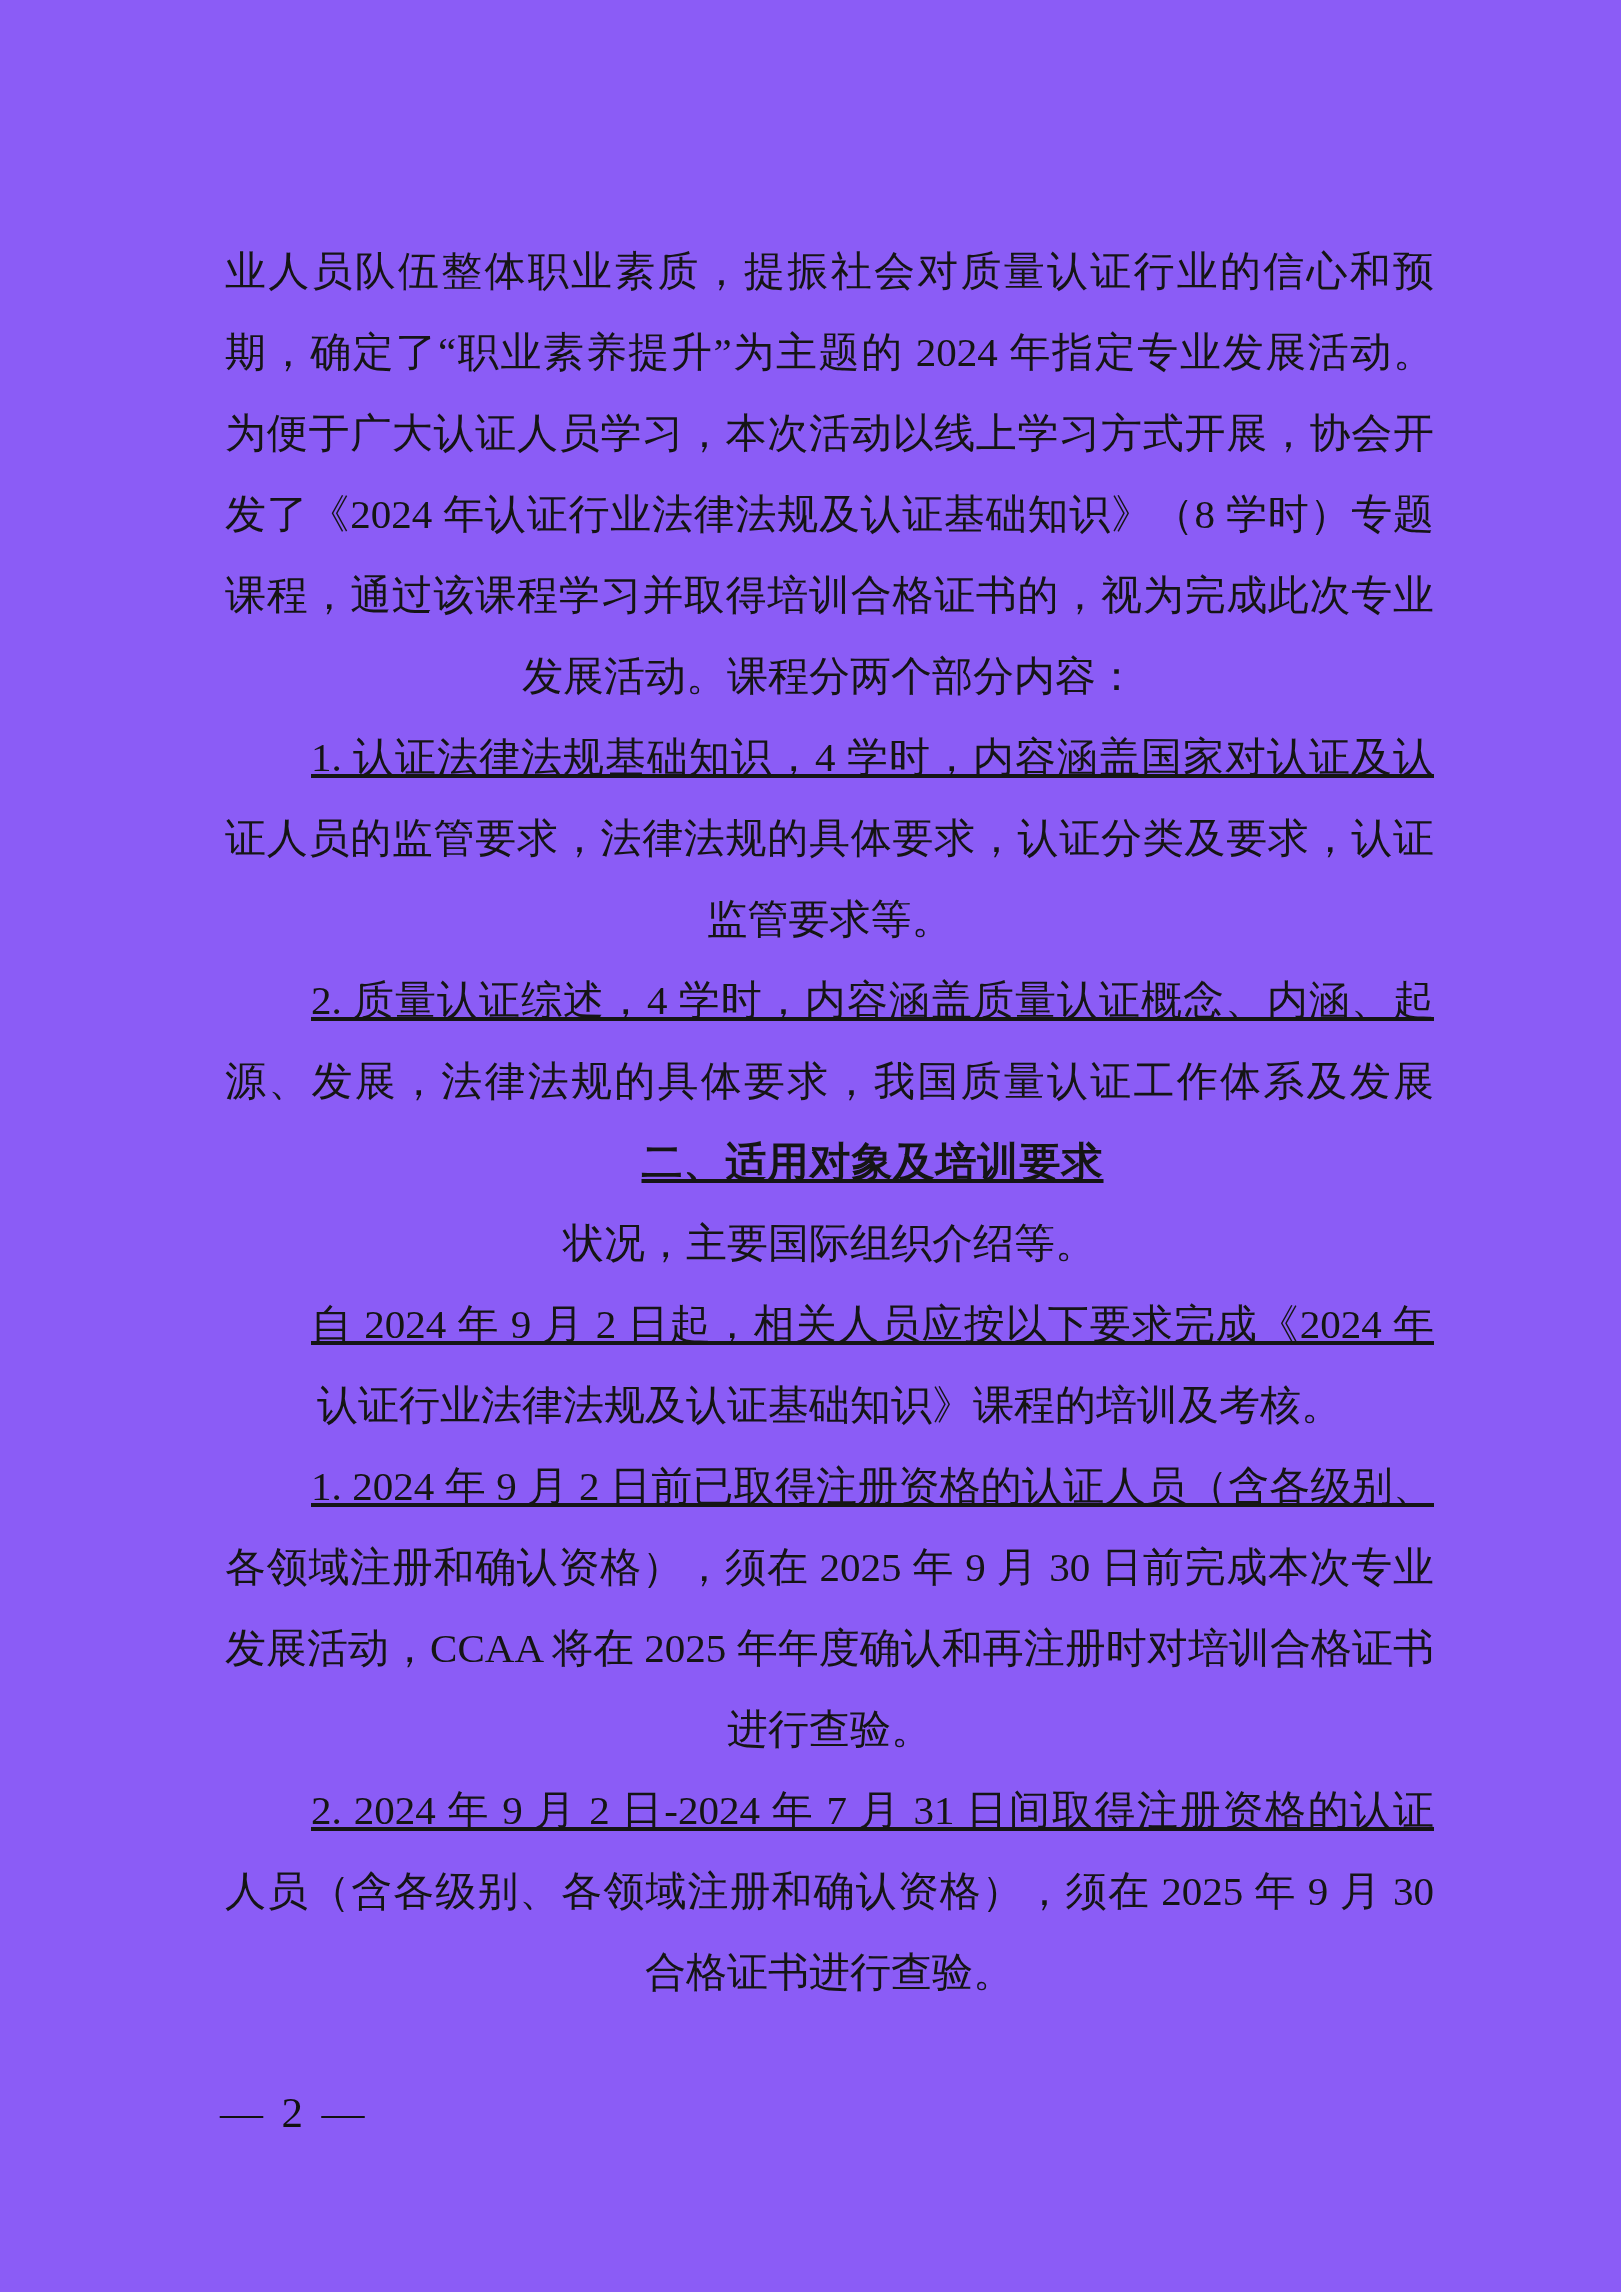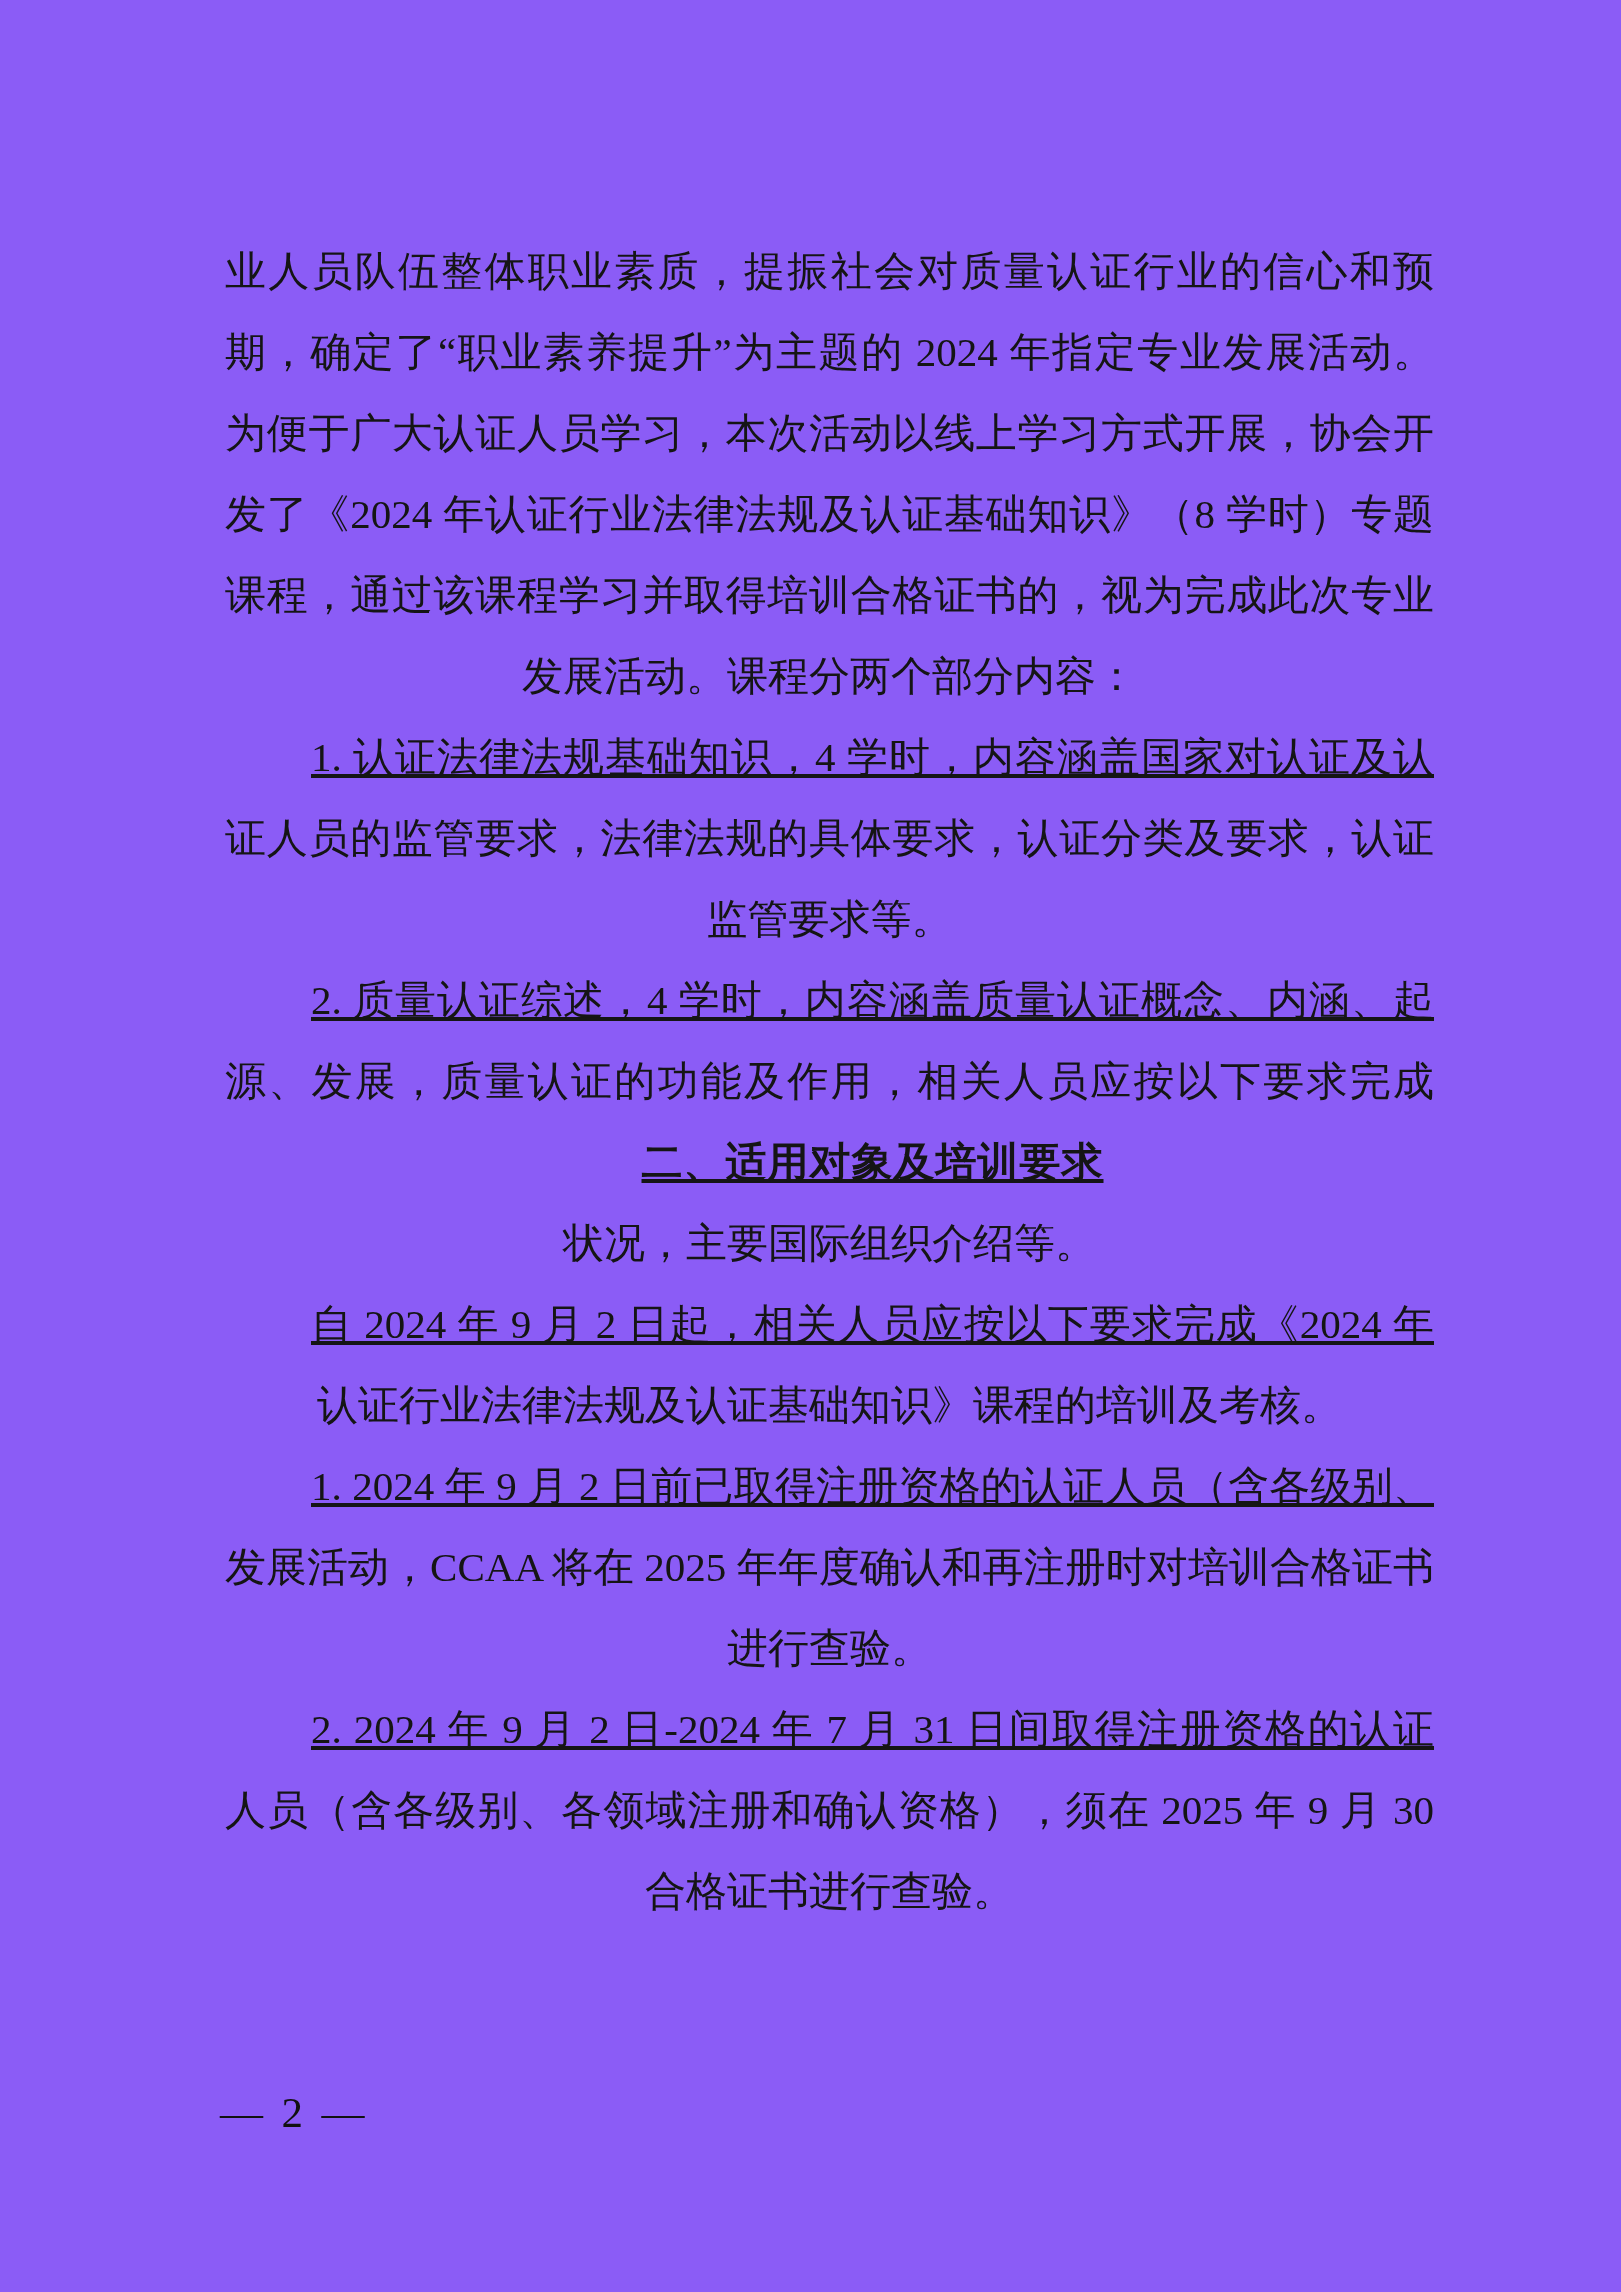--- a/index.html
+++ b/index.html
@@ -63,26 +63,27 @@
     <div class="line justify">业人员队伍整体职业素质，提振社会对质量认证行业的信心和预</div>
     <div class="line justify">期，确定了“职业素养提升”为主题的 2024 年指定专业发展活动。</div>
     <div class="line justify">为便于广大认证人员学习，本次活动以线上学习方式开展，协会开</div>
     <div class="line justify">发了《2024 年认证行业法律法规及认证基础知识》（8 学时）专题</div>
     <div class="line justify">课程，通过该课程学习并取得培训合格证书的，视为完成此次专业</div>
     <div class="line">发展活动。课程分两个部分内容：</div>
     <div class="line justify indent">1. 认证法律法规基础知识，4 学时，内容涵盖国家对认证及认</div>
     <div class="line justify">证人员的监管要求，法律法规的具体要求，认证分类及要求，认证</div>
     <div class="line">监管要求等。</div>
     <div class="line justify indent">2. 质量认证综述，4 学时，内容涵盖质量认证概念、内涵、起</div>
-    <div class="line justify">源、发展，质量认证的功能及作用，相关人员应按以下要求完成</div>
+    <div class="line justify">源、发展，法律法规的具体要求，我国质量认证工作体系及发展</div>
     <div class="line indent heading">二、适用对象及培训要求</div>
     <div class="line">状况，主要国际组织介绍等。</div>
     <div class="line justify indent">自 2024 年 9 月 2 日起，相关人员应按以下要求完成《2024 年</div>
     <div class="line">认证行业法律法规及认证基础知识》课程的培训及考核。</div>
     <div class="line justify indent">1. 2024 年 9 月 2 日前已取得注册资格的认证人员（含各级别、</div>
+    <div class="line justify">各领域注册和确认资格），须在 2025 年 9 月 30 日前完成本次专业</div>
     <div class="line justify">发展活动，CCAA 将在 2025 年年度确认和再注册时对培训合格证书</div>
     <div class="line">进行查验。</div>
     <div class="line justify indent">2. 2024 年 9 月 2 日-2024 年 7 月 31 日间取得注册资格的认证</div>
     <div class="line justify">人员（含各级别、各领域注册和确认资格），须在 2025 年 9 月 30</div>
     <div class="line">合格证书进行查验。</div>
   </div>
 
   <div class="page-footer">— 2 —</div>
 </div>
 

